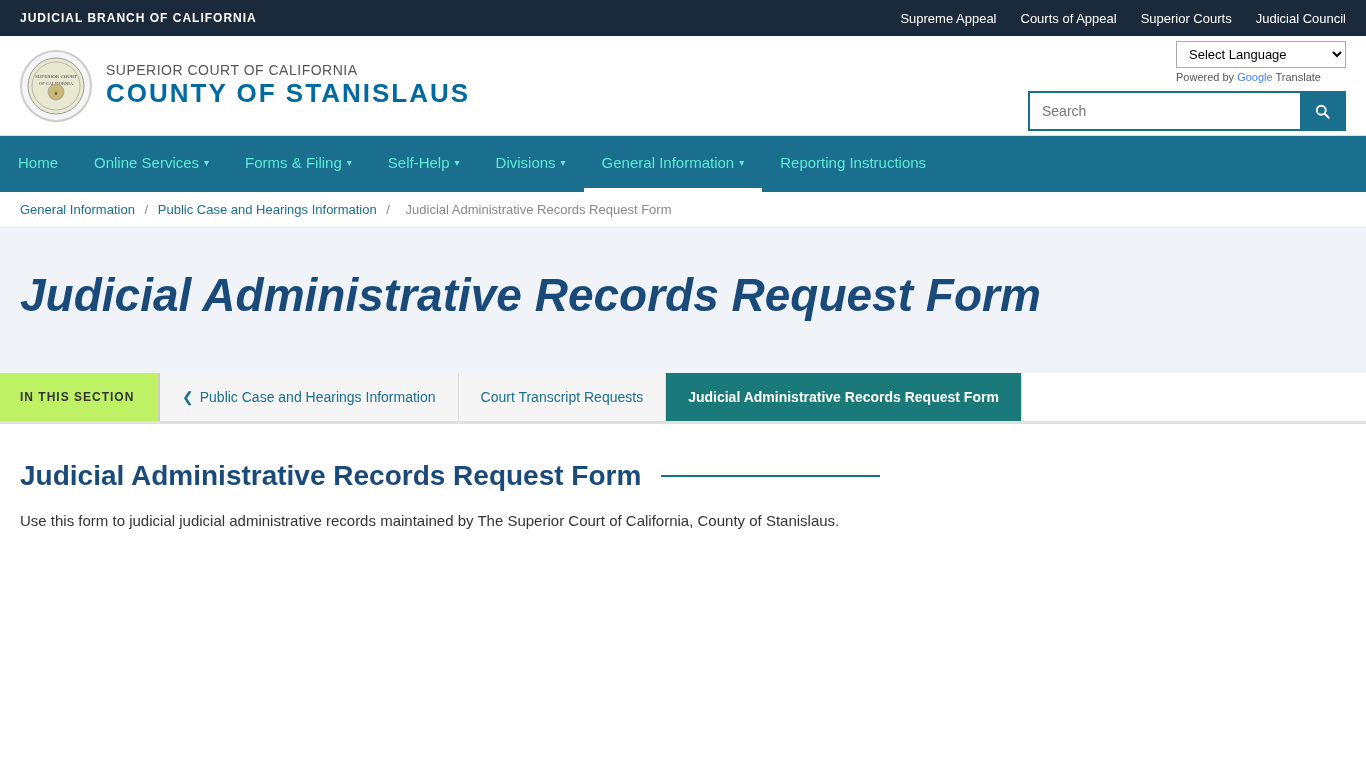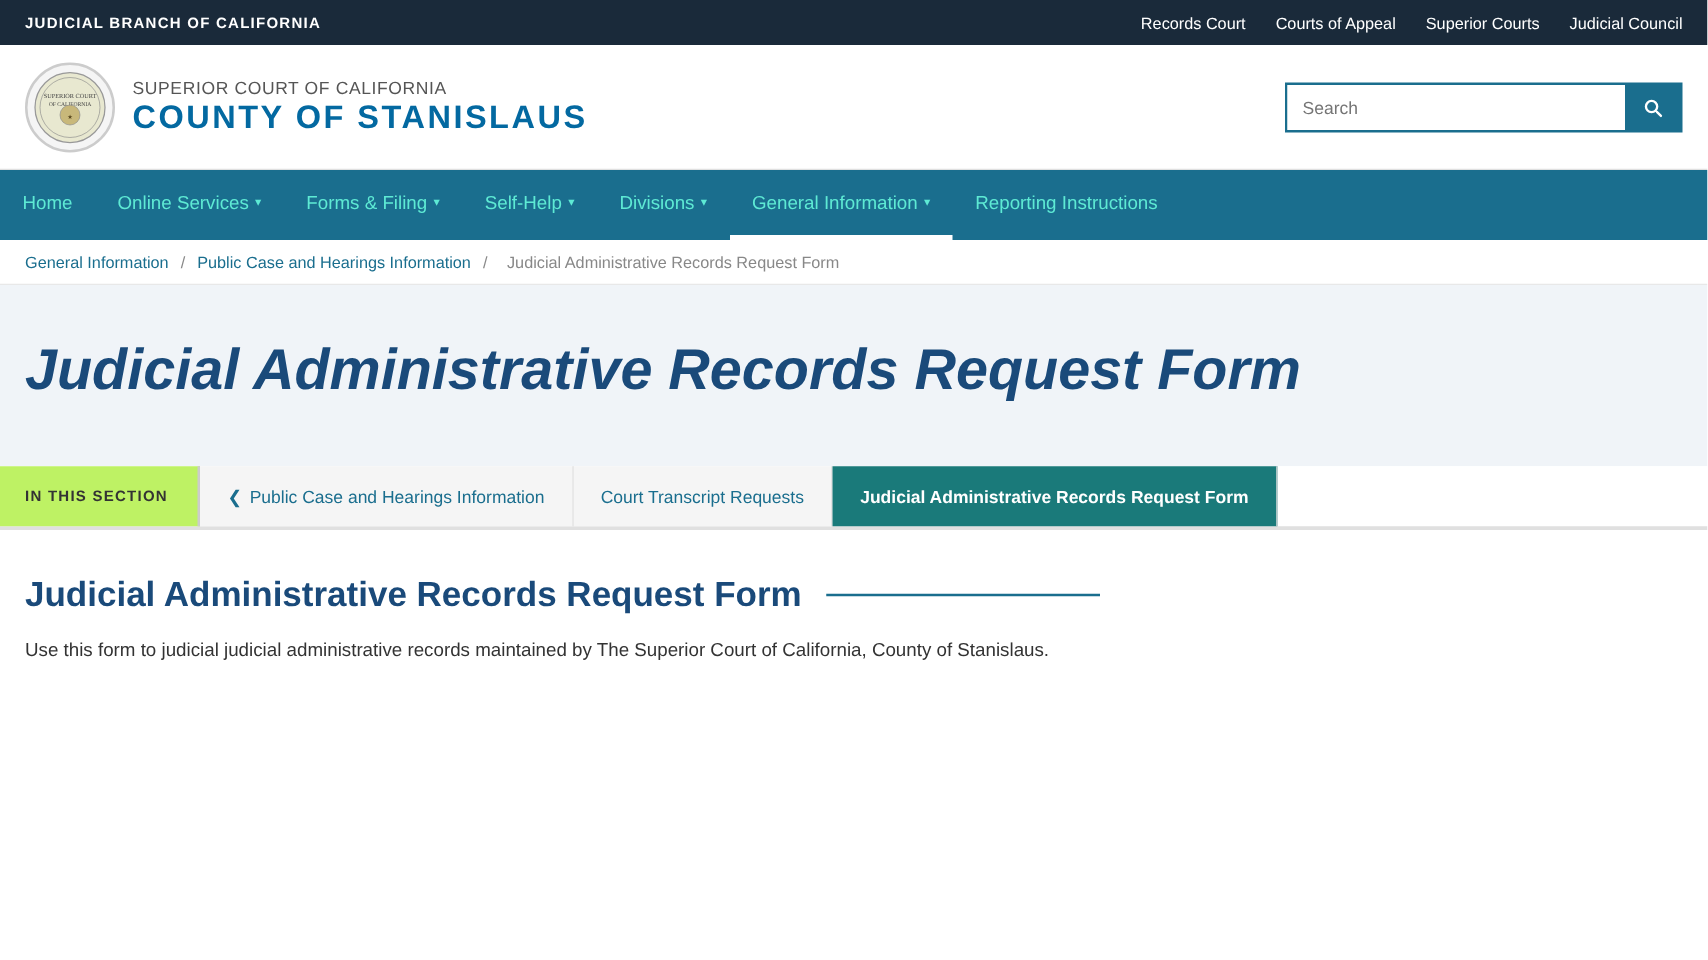--- a/index.html
+++ b/index.html
@@ -255,21 +255,21 @@
       line-height: 1.7;
       color: #333;
     }
   </style>
 </head>
 <body>
 
 <div class="top-bar">
   <span class="top-bar-brand">JUDICIAL BRANCH OF CALIFORNIA</span>
   <div class="top-bar-links">
-    <a href="#">Records Court</a>
+    <a href="#">Supreme Appeal</a>
     <a href="#">Courts of Appeal</a>
     <a href="#">Superior Courts</a>
     <a href="#">Judicial Council</a>
   </div>
 </div>
 
 <div class="header">
   <div class="header-logo">
     <div class="logo-circle">
       <svg viewBox="0 0 60 60" xmlns="http://www.w3.org/2000/svg">
@@ -280,20 +280,28 @@
         <circle cx="30" cy="36" r="8" fill="#c8b87a" stroke="#888" stroke-width="0.5"></circle>
         <text x="30" y="39" text-anchor="middle" font-size="5" fill="#5a4a20" font-family="serif">★</text>
       </svg>
     </div>
     <div class="header-title">
       <span class="header-title-top">SUPERIOR COURT OF CALIFORNIA</span>
       <span class="header-title-bottom">COUNTY OF STANISLAUS</span>
     </div>
   </div>
   <div class="header-right">
+    <div class="translate-widget">
+      <select class="translate-select">
+        <option>Select Language</option>
+      </select>
+      <span class="translate-powered">
+        Powered by <span class="google-text">Google</span> Translate
+      </span>
+    </div>
     <div class="search-bar">
       <input class="search-input" type="text" placeholder="Search" style="">
       <button class="search-button">
         <svg width="18" height="18" viewBox="0 0 24 24" fill="white">
           <path d="M21 21l-4.35-4.35M17 11A6 6 0 1 1 5 11a6 6 0 0 1 12 0z" stroke="white" stroke-width="2.5" fill="none" stroke-linecap="round"></path>
         </svg>
       </button>
     </div>
   </div>
 </div>

